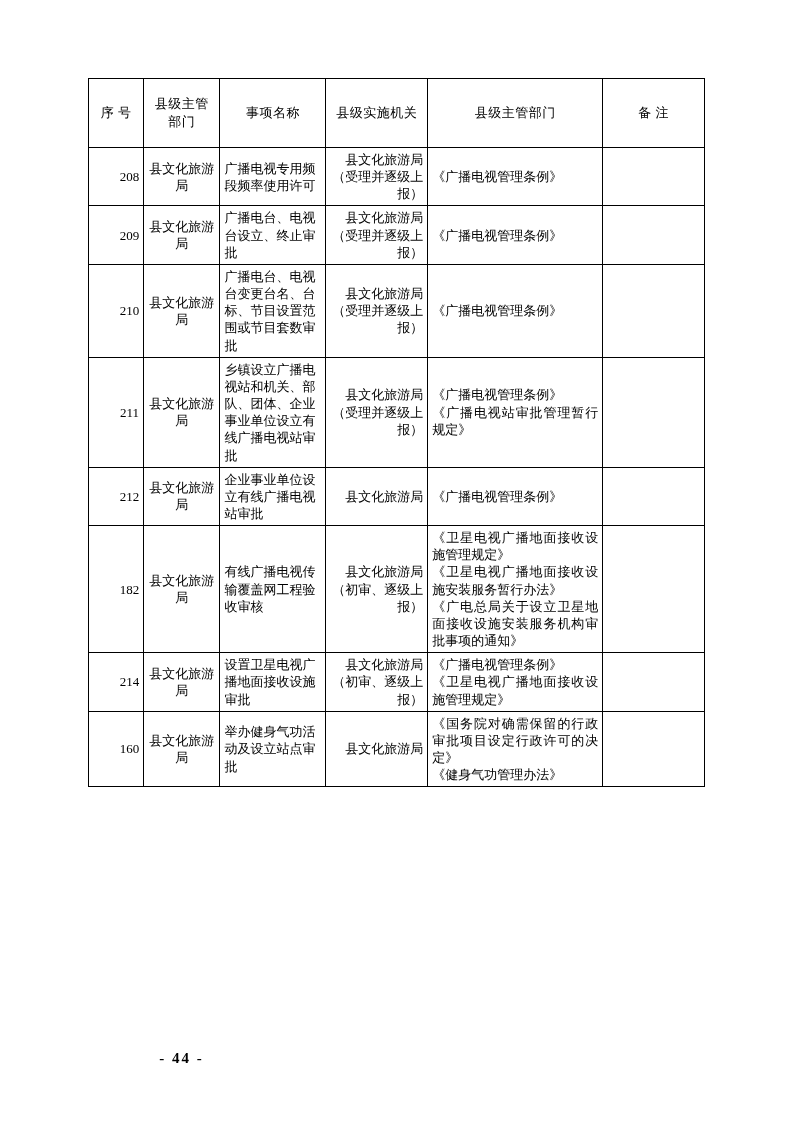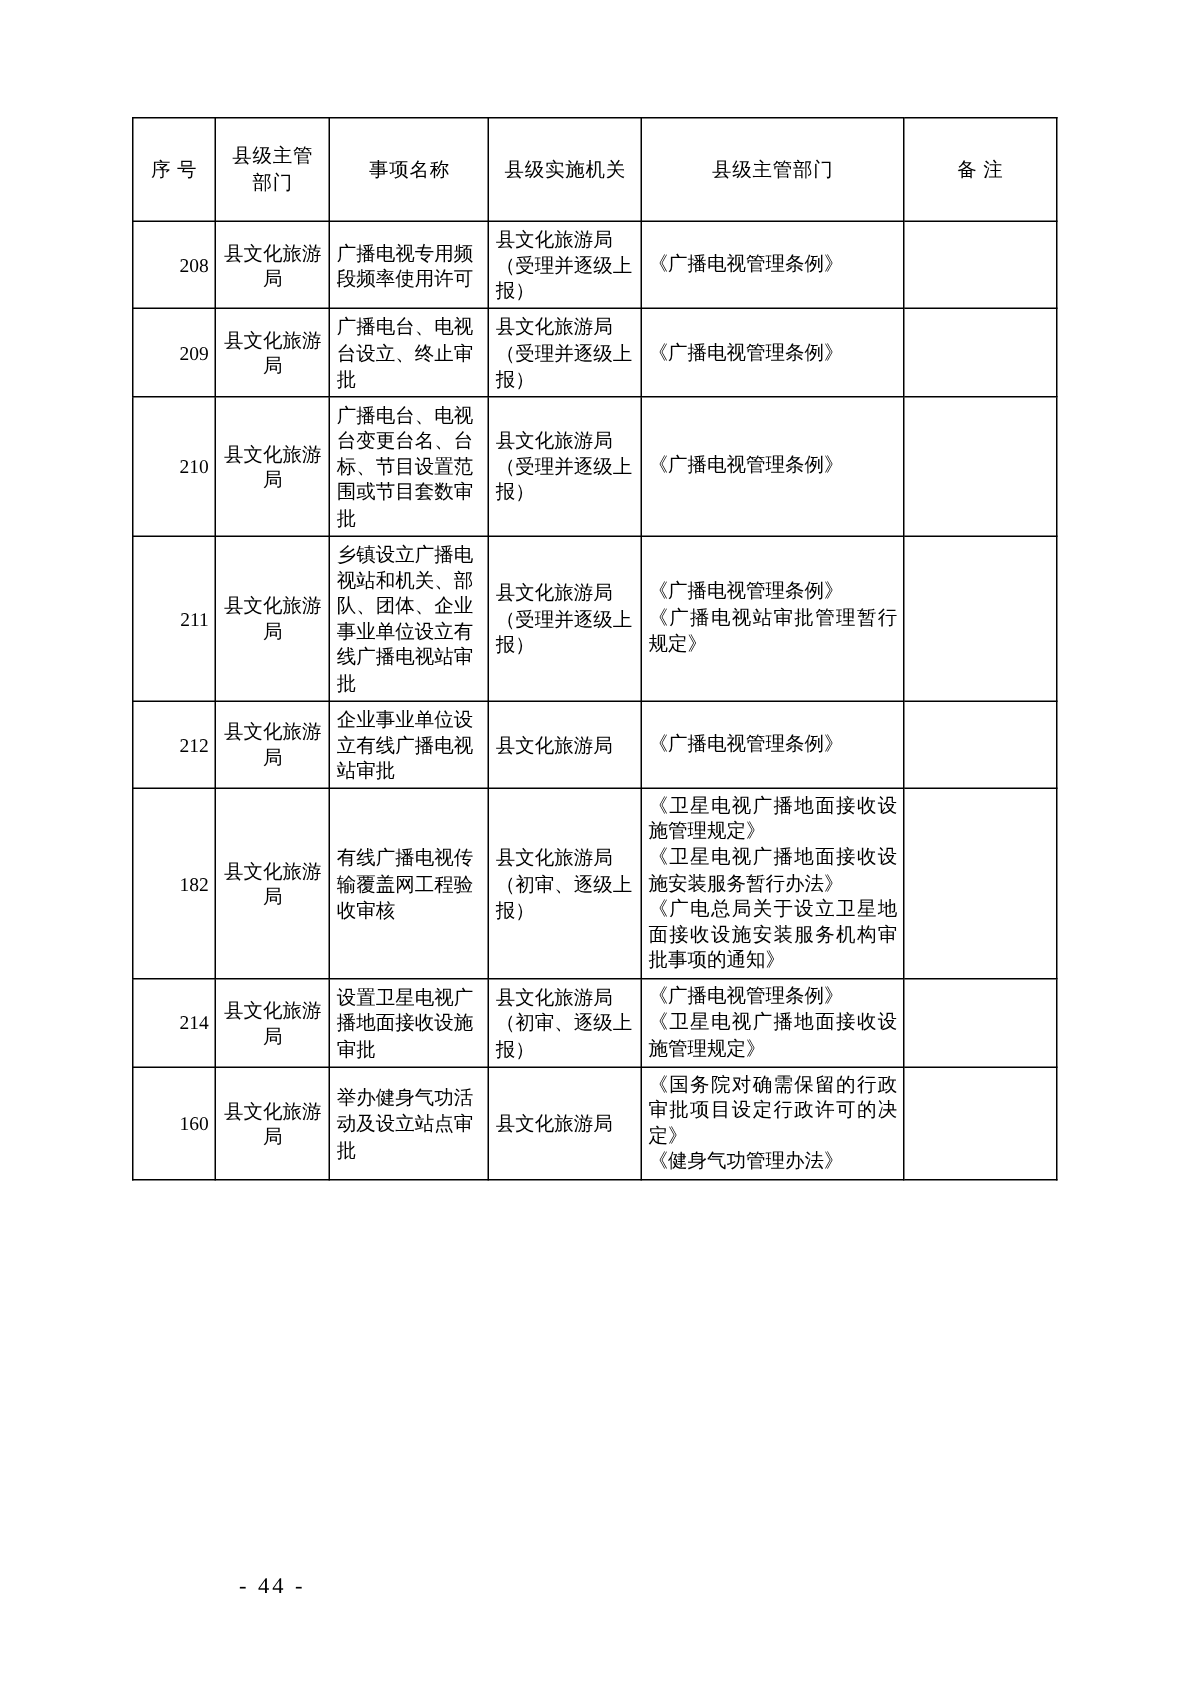--- a/index.html
+++ b/index.html
@@ -58,29 +58,28 @@
     text-align: center;
     font-size: 13px;
     line-height: 1.35;
   }
   td.item {
     text-align: left;
     font-size: 13px;
     line-height: 1.36;
   }
   td.org {
-    text-align: left;
+    text-align: right;
     font-size: 13px;
     line-height: 1.36;
   }
   td.basis {
     text-align: left;
     font-size: 13px;
     line-height: 1.42;
-    font-family: Liberation Mono, monospace;
   }
   td.basis .b-line {
     display: block;
     text-align: justify;
     text-align-last: left;
   }
   td.remark { text-align: center; }
 
   .page-number {
     position: absolute;
@@ -88,20 +87,21 @@
     right: 0;
     bottom: 55px;
     text-align: center;
     font-size: 15px;
     font-family: "Liberation Serif", "DejaVu Serif", serif;
     letter-spacing: 2px;
   }
   .page-number .pn-inner {
     display: inline-block;
     margin-left: -430px;
+    font-weight: bold;
   }
 </style>
 </head>
 <body>
 
 <div class="page">
 
   <table class="doc-table">
     <colgroup>
       <col class="c-seq">

